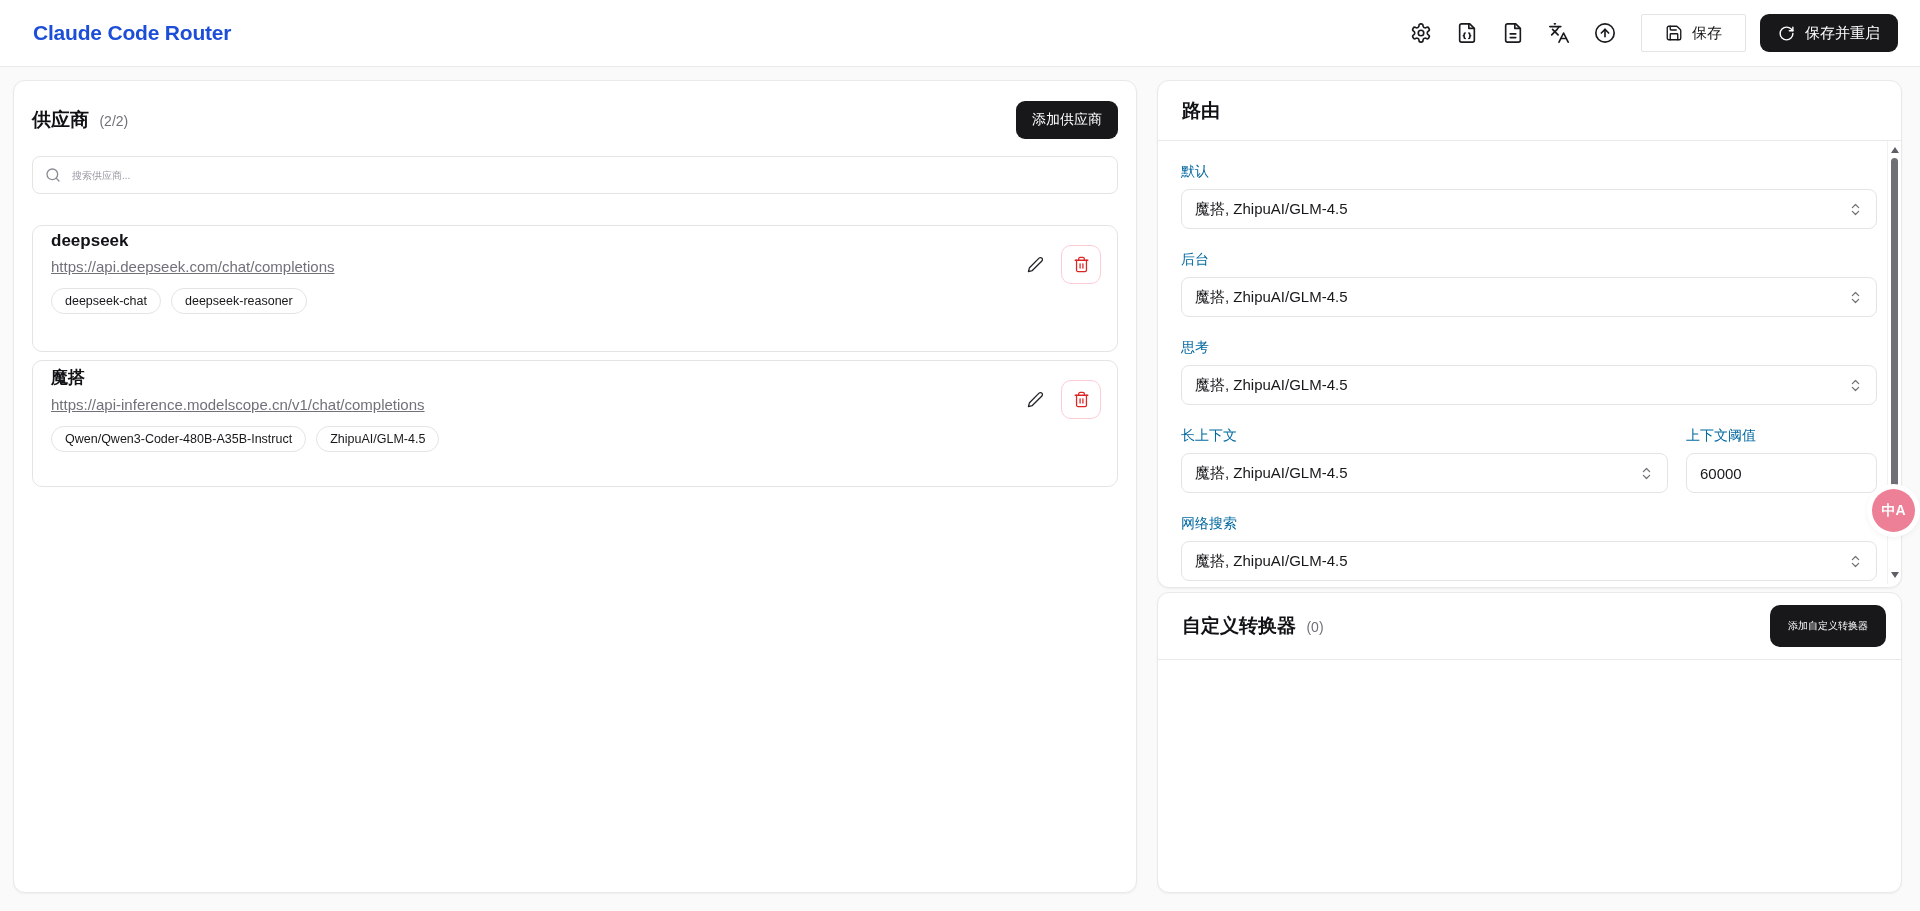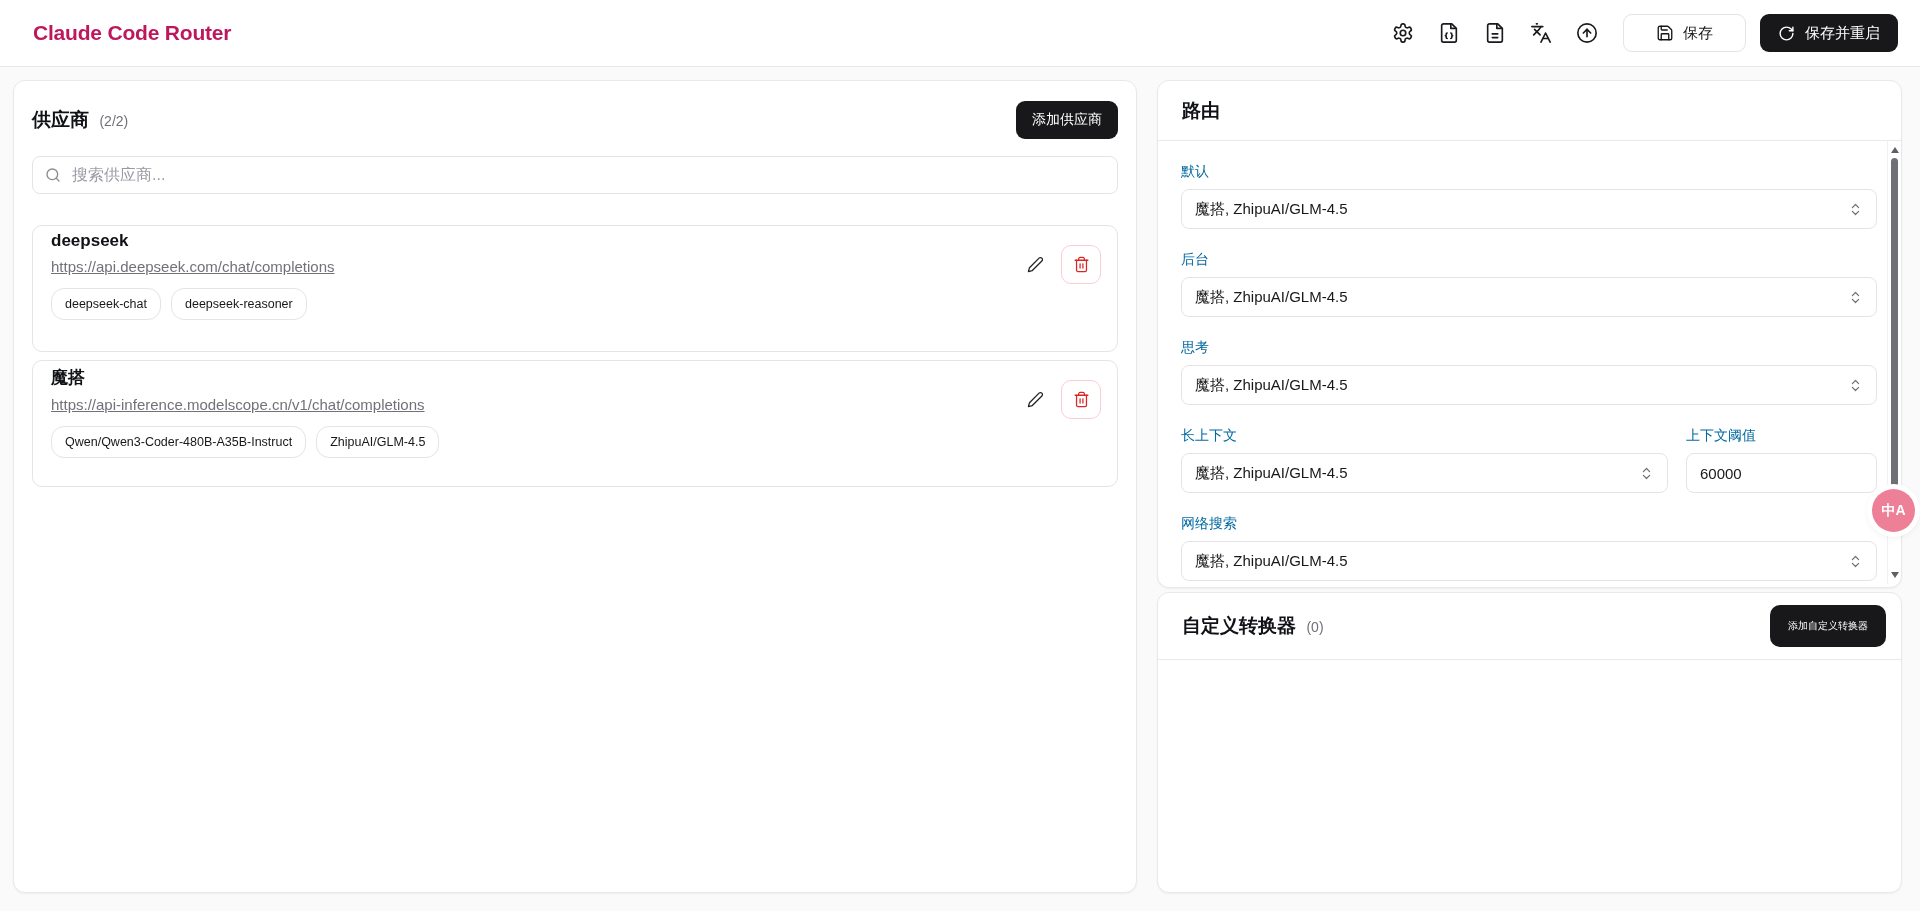--- a/index.html
+++ b/index.html
@@ -3,28 +3,28 @@
 <meta charset="utf-8">
 <style>
   html,body{margin:0;padding:0;}
   body{font-family:"Liberation Sans","DejaVu Sans",sans-serif;color:#18181b;background:#fafafa;}
   .page{position:relative;width:1920px;height:911px;background:#fafafa;overflow:hidden;}
 
   
   .app-header{position:absolute;left:0;top:0;width:1920px;height:67px;background:#fff;
     border-bottom:1px solid #e9e9eb;display:flex;align-items:center;justify-content:space-between;
     padding:0 22px 0 33px;box-sizing:border-box;z-index:3;}
-  .app-title{font-size:21px;font-weight:700;color:#be185d;letter-spacing:-.2px;}
+  .app-title{font-size:21px;font-weight:700;color:#1d4ed8;letter-spacing:-.2px;}
   .header-actions{display:flex;align-items:center;gap:6px;}
   .icon-btn{width:40px;height:40px;border:none;background:transparent;border-radius:8px;
     display:flex;align-items:center;justify-content:center;color:#1a1a1e;cursor:pointer;padding:0;}
   .icon-btn svg{width:22px;height:22px;}
   svg{fill:none;stroke:currentColor;stroke-width:1.8;stroke-linecap:round;stroke-linejoin:round;}
-  .btn-outline{display:inline-flex;align-items:center;gap:9px;height:38px;border-radius:9px;
-    background:#fff;border:1px solid #e4e4e7;color:#18181b;padding:0 32px;margin-left:10px;
+  .btn-outline{display:inline-flex;align-items:center;gap:9px;height:38px;border-radius:2px;
+    background:#fff;border:1px solid #e4e4e7;color:#18181b;padding:0 23px;margin-left:10px;
     font-size:15px;font-family:inherit;cursor:pointer;}
   .btn-outline svg{width:18px;height:18px;}
   .btn-dark-lg{display:inline-flex;align-items:center;gap:10px;height:38px;border-radius:9px;
     background:#18181b;border:none;color:#fff;padding:0 18px;margin-left:8px;
     font-size:15px;font-family:inherit;cursor:pointer;}
   .btn-dark-lg svg{width:17px;height:17px;stroke-width:2;}
 
   
   .card{position:absolute;background:#fff;border:1px solid #e9e9eb;border-radius:12px;
     box-shadow:0 1px 2px rgba(0,0,0,.05);box-sizing:border-box;}
@@ -32,29 +32,29 @@
   
   .providers-card{left:13px;top:80px;width:1124px;height:813px;padding:20px 18px;}
   .panel-head{display:flex;align-items:center;justify-content:space-between;}
   .panel-title{font-size:19px;font-weight:700;color:#101216;}
   .panel-count{font-size:14px;font-weight:400;color:#71717a;margin-left:6px;}
   .btn-dark-sm{height:38px;background:#18181b;color:#fff;border:none;border-radius:9px;padding:11px 16px;
     font-size:14px;display:inline-flex;align-items:center;cursor:pointer;font-family:inherit;}
   .search-box{margin-top:17px;height:38px;border:1px solid #e4e4e7;border-radius:8px;display:flex;
     align-items:center;padding:0 12px;gap:9px;color:#8a8a93;box-sizing:border-box;background:#fff;}
   .search-box svg{width:16px;height:16px;flex:none;stroke-width:2;}
-  .search-box input{border:none;outline:none;flex:1;font-size:16px;font-family:inherit;color:#a16207;background:transparent;}
+  .search-box input{border:none;outline:none;flex:1;font-size:10px;font-family:inherit;color:#a16207;background:transparent;}
   .search-box input::placeholder{color:#9a9aa3;}
   .provider-list{margin-top:31px;display:flex;flex-direction:column;gap:8px;}
   .provider-card{position:relative;border:1px solid #e4e4e7;border-radius:10px;padding:5px 18px;
     height:127px;box-sizing:border-box;background:#fff;}
   .p-name{font-size:17px;font-weight:700;color:#101216;}
   .p-url{margin-top:7px;font-size:15px;color:#71717a;text-decoration:underline;}
   .p-tags{margin-top:13px;display:flex;gap:10px;}
-  .tag{height:32px;display:inline-flex;align-items:center;padding:0 13px;border:1px solid #e4e4e7;
+  .tag{height:26px;display:inline-flex;align-items:center;padding:0 13px;border:1px solid #e4e4e7;
     border-radius:13px;font-size:12.5px;color:#18181b;background:#fff;box-sizing:border-box;}
   .p-actions{position:absolute;top:19px;right:16px;display:flex;align-items:center;gap:9px;}
   .pencil-btn{width:34px;height:34px;background:transparent;border:none;display:flex;align-items:center;
     justify-content:center;color:#232327;cursor:pointer;}
   .pencil-btn svg{width:17px;height:17px;}
   .trash-btn{width:40px;height:39px;background:#fff;border:1px solid #fecdd3;border-radius:10px;
     display:flex;align-items:center;justify-content:center;color:#dc2626;cursor:pointer;}
   .trash-btn svg{width:17px;height:17px;}
 
   

